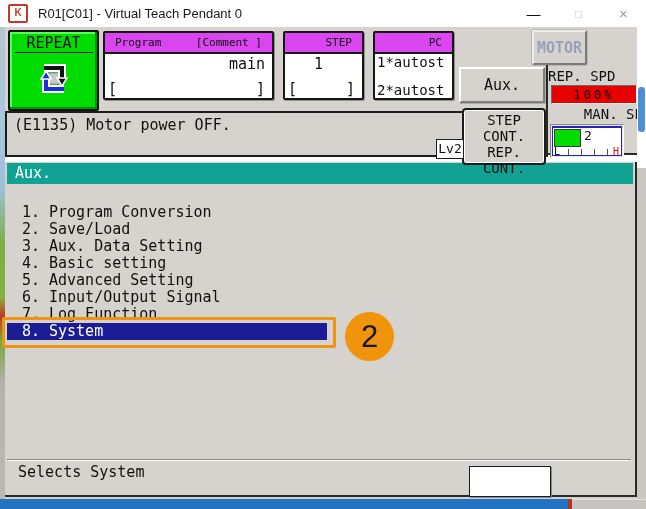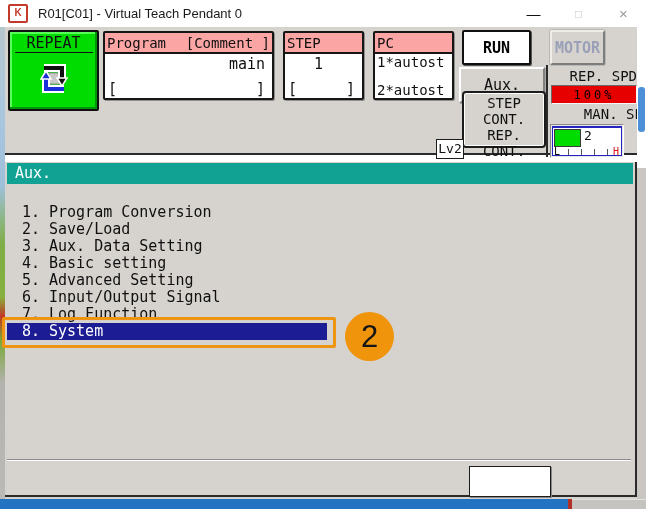--- a/index.html
+++ b/index.html
@@ -33,54 +33,54 @@
   .bottom-strip{position:absolute;left:0;top:499px;width:646px;height:10px;background:#2273C2;}
   .bottom-red{position:absolute;left:568px;top:0;width:4px;height:10px;background:#b23026;}
   .bottom-gray{position:absolute;left:572px;top:0;width:74px;height:10px;background:#c6c4c0;border-top:1px solid #e2e0dc;}
   
   .repeat-btn{position:absolute;left:8px;top:30px;width:87px;height:77px;background:#00DC00;
     border:2px solid #101010;border-radius:2px;box-shadow:inset -2px -2px 0 #00960a, inset 2px 2px 0 #58ff58;
     display:flex;flex-direction:column;align-items:center;}
   .repeat-label{font-size:15px;color:#101010;margin-top:2px;border-bottom:1px solid #101010;width:78px;text-align:center;}
   .repeat-icon{margin-top:7px;}
   .info-box{position:absolute;background:#ffffff;border:2px solid #161616;border-radius:2px;box-shadow:1px 1px 0 #55555588;}
-  .info-head{height:19px;background:#fca5a5;border-bottom:2px solid #161616;font-size:14px;color:#101010;
-    display:flex;align-items:center;justify-content:space-between;padding:0 2px;white-space:pre;}
-  .info-head.center{justify-content:flex-start;}
+  .info-head{height:19px;background:#d946ef;border-bottom:2px solid #161616;font-size:11px;color:#101010;
+    display:flex;align-items:center;justify-content:space-between;padding:0 10px;white-space:pre;}
+  .info-head.center{justify-content:flex-end;}
   .program-box{left:103px;top:31px;width:167px;height:65px;}
   .step-box{left:283px;top:31px;width:77px;height:65px;}
   .pc-box{left:373px;top:31px;width:77px;height:65px;}
   .info-body{position:relative;height:44px;font-size:15px;color:#101010;}
   .val-right{position:absolute;right:7px;top:1px;}
   .val-center{position:absolute;left:0;right:10px;top:1px;text-align:center;}
   .brk-l{position:absolute;left:3px;bottom:0;}
   .brk-r{position:absolute;right:7px;bottom:0;}
   .pc-line1{position:absolute;left:2px;top:0px;font-size:14px;}
   .pc-line2{position:absolute;left:2px;bottom:0px;font-size:14px;}
   .top-btn{position:absolute;top:30px;height:31px;display:flex;align-items:center;justify-content:center;
     font-size:15px;border-radius:2px;}
   .run-btn{left:462px;width:65px;background:#ffffff;border:2px solid #101010;box-shadow:1px 1px 0 #555;
     font-weight:bold;color:#000;}
-  .motor-btn{left:532px;width:51px;margin-left:18px;}
+  .motor-btn{left:532px;width:51px;}
   .cycle-btn{left:587px;width:51px;}
   .gray-btn{background:#D6D3CE;border:2px solid #9a9a9a;border-top-color:#eeece8;border-left-color:#eeece8;
     border-bottom-color:#7c7c7c;border-right-color:#7c7c7c;color:#9aa0b8;font-weight:bold;box-shadow:0 0 0 1px #b8b8b4;}
   .aux-btn{position:absolute;left:459px;top:67px;width:82px;height:32px;background:#D6D3CE;
     border:2px solid #808080;border-top-color:#ffffff;border-left-color:#ffffff;
     display:flex;align-items:center;justify-content:center;font-size:15px;color:#101010;box-shadow:1px 1px 0 #55555555;}
   .vsep{position:absolute;left:546px;top:65px;width:2px;height:92px;background:#2a2a2a;}
-  .rep-spd-label{position:absolute;left:548px;top:68px;width:89px;text-align:right;font-size:14px;color:#101010;}
+  .rep-spd-label{position:absolute;left:548px;top:68px;width:89px;text-align:left;font-size:14px;color:#101010;}
   .rep-spd-bar{position:absolute;left:551px;top:85px;width:84px;height:17px;background:#E60000;
     border:1px solid #8a8a8a;border-top-color:#6a6a6a;border-left-color:#6a6a6a;border-bottom-color:#f5f5f5;border-right-color:#f5f5f5;
     display:flex;align-items:center;justify-content:center;font-size:12px;color:#000000;letter-spacing:3px;}
   .message-box{position:absolute;left:5px;top:111px;width:454px;height:39px;background:#D6D3CE;
     border:2px solid #1c1c1c;font-size:15px;color:#101010;padding:3px 0 0 7px;box-sizing:content-box;}
   .lv2-box{position:absolute;left:436px;top:139px;width:26px;height:18px;background:#ffffff;border:1px solid #1c1c1c;
     font-size:13px;color:#101010;text-align:center;line-height:18px;z-index:3;}
-  .step-cont-box{position:absolute;left:462px;top:91px;width:80px;height:49px;background:#D6D3CE;
+  .step-cont-box{position:absolute;left:462px;top:108px;width:80px;height:49px;background:#D6D3CE;
     border:2px solid #1c1c1c;border-radius:4px;box-shadow:0 0 0 1px #fff inset;
     display:flex;flex-direction:column;justify-content:space-between;font-size:14px;color:#101010;
     text-align:center;padding:2px 0;z-index:2;}
   .man-speed-label{position:absolute;left:546px;top:106px;width:92px;text-align:center;font-size:14px;color:#101010;white-space:pre;padding-left:34px;}
   .speed-gauge{position:absolute;left:550px;top:124px;width:70px;height:30px;background:#e8e6e2;
     border:1px solid #8a8a8a;border-bottom-color:#fff;border-right-color:#fff;padding:1px;}
   .gauge-inner{position:relative;width:100%;height:100%;background:#ffffff;border:1px solid #2424c0;border-top-width:2px;box-sizing:border-box;}
   .gauge-fill{position:absolute;left:1px;top:1px;width:25px;height:16px;background:#00DC00;border:1px solid #3a3a3a;}
   .gauge-val{position:absolute;left:31px;top:0px;font-size:13px;color:#101010;}
   .gauge-ticks{position:absolute;left:2px;right:2px;bottom:0;height:6px;
@@ -163,30 +163,30 @@
   <div class="info-box pc-box">
     <div class="info-head center">
       <span>PC</span>
     </div>
     <div class="info-body">
       <span class="pc-line1">1*autost</span>
       <span class="pc-line2">2*autost</span>
     </div>
   </div>
 
-  <div class="top-btn run-btn">RUN</div>
   <div class="top-btn gray-btn motor-btn">MOTOR</div>
 
   <div class="aux-btn">Aux.</div>
 
   <div class="vsep"></div>
 
   <div class="rep-spd-label">REP. SPD</div>
   <div class="rep-spd-bar">100%</div>
 
+  <div class="message-box">(E1135) Motor power OFF.</div>
   <div class="lv2-box">Lv2</div>
 
   <div class="step-cont-box">
     <div>STEP CONT.</div>
     <div>REP. CONT.</div>
   </div>
 
   <div class="man-speed-label">MAN. SPEED</div>
   <div class="speed-gauge">
     <div class="gauge-inner">
@@ -235,20 +235,21 @@
         <span class="menu-num">7.</span>
         <span>Log Function</span>
       </div>
       <div class="menu-row selected">
         <span class="menu-num">8.</span>
         <span>System</span>
       </div>
     </div>
 
     <div class="status-hr"></div>
+    <div class="status-text">Selects System</div>
     <input class="screen-input" value="" style="">
   </div>
 
   <div class="annot-rect"></div>
   <div class="annot-badge">2</div>
 
   <div class="bottom-strip">
     <div class="bottom-red"></div>
     <div class="bottom-gray"></div>
   </div>

